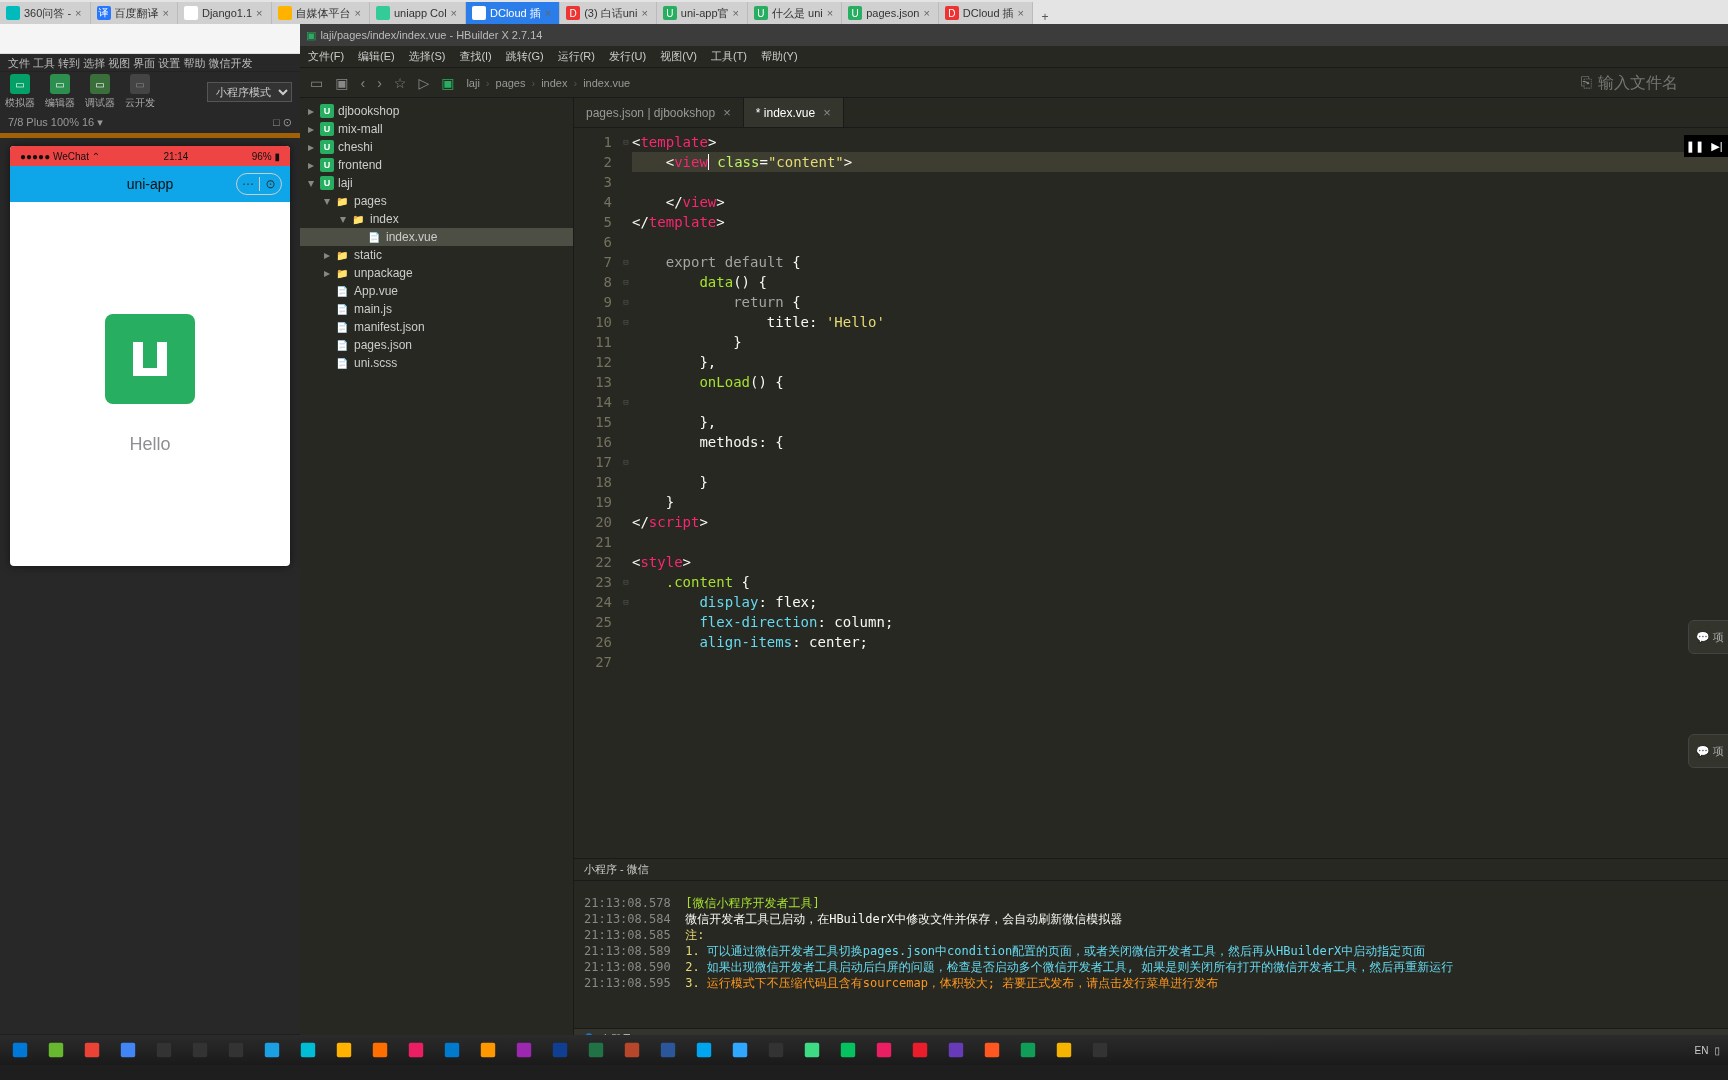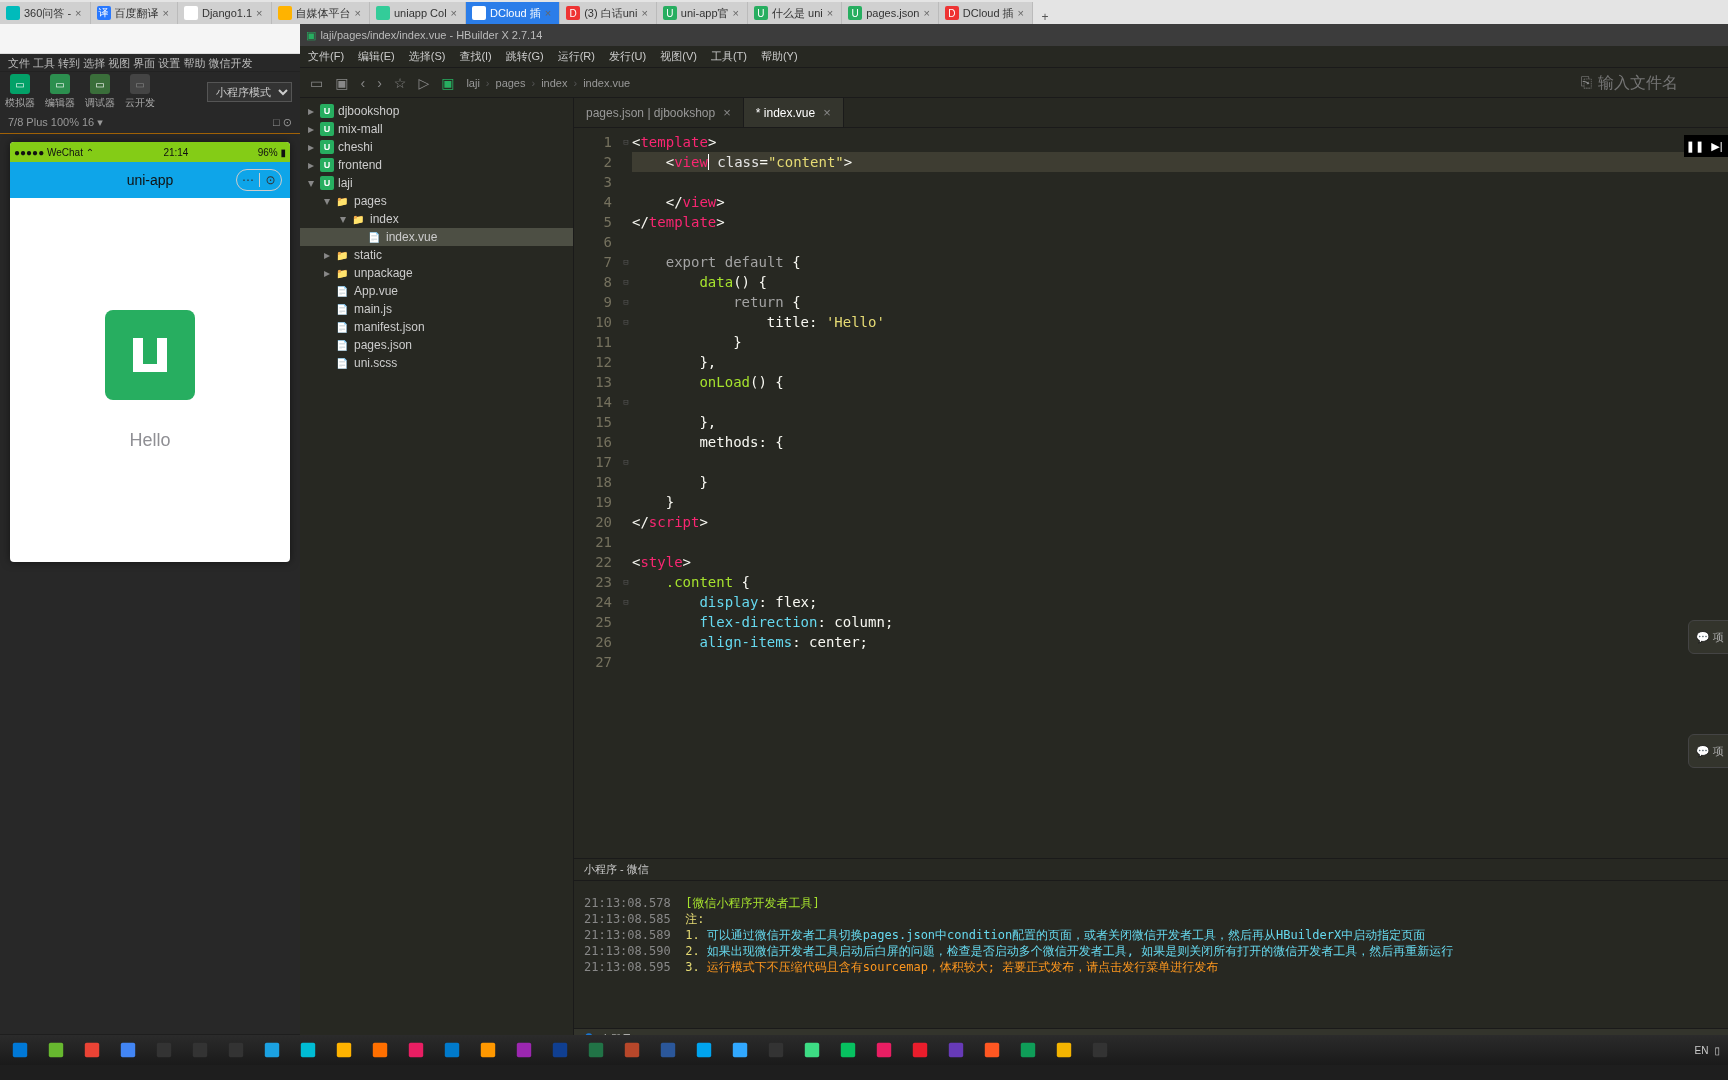--- a/index.html
+++ b/index.html
@@ -16,23 +16,23 @@
 .dt-menu { height:18px; padding:2px 8px; font-size:11px; color:#bbb; border-bottom:1px solid #222; }
 .dt-btns { display:flex; height:40px; }
 .dt-btn { width:40px; display:flex; flex-direction:column; align-items:center; justify-content:center; gap:2px; font-size:10px; color:#aaa; }
 .dt-btn .ico { width:20px; height:20px; border-radius:3px; display:flex; align-items:center; justify-content:center; }
 .dt-btn.g1 .ico { background:#03a168; color:#fff; }
 .dt-btn.g2 .ico { background:#2c8f4f; color:#fff; }
 .dt-btn.g3 .ico { background:#3a6e3a; color:#fff; }
 .dt-btn.gd .ico { background:#444; color:#888; }
 .dt-mode { margin-left:auto; display:flex; align-items:center; padding:0 8px; }
 .dt-mode select { background:#333; border:1px solid #555; color:#ccc; font-size:11px; padding:2px 4px; }
-.dt-status { padding:4px 8px; font-size:11px; color:#999; border-bottom:1px solid #a16207; display:flex; justify-content:space-between; }
+.dt-status { padding:4px 8px; font-size:11px; color:#999; border-bottom:5px solid #a16207; display:flex; justify-content:space-between; }
 .phone-frame { margin:8px auto; width:280px; height:420px; background:#fff; border-radius:4px; overflow:hidden; position:relative; box-shadow:0 0 8px rgba(0,0,0,.5); }
-.phone-sb { height:20px; background:#84cc16; display:flex; align-items:center; justify-content:space-between; padding:0 4px; font-size:10px; color:#111;gap:33px; }
+.phone-sb { height:20px; background:#ef4444; display:flex; align-items:center; justify-content:space-between; padding:0 10px; font-size:10px; color:#111;gap:33px; }
 .phone-nav { height:36px; background:#0ea5e9; display:flex; align-items:center; justify-content:center; color:#111; font-size:14px; position:relative; }
 .phone-capsule { position:absolute; right:8px; display:flex; align-items:center; border:1px solid #ccc; border-radius:12px; height:22px; }
 .phone-capsule span { width:22px; text-align:center; color:#333; font-size:12px; }
 .phone-body { display:flex; flex-direction:column; align-items:center; justify-content:center; flex:1; height:calc(100% - 56px); }
 .phone-logo { width:90px; height:90px; background:#27ae60; border-radius:8px; display:flex; align-items:center; justify-content:center; margin-bottom:30px; }
 .phone-logo svg { fill:#fff; }
 .phone-hello { color:#8f8f94; font-size:18px; }
 .hbuilder { position:absolute; top:24px; left:300px; right:0; bottom:30px; background:#272822; display:flex; flex-direction:column; }
 .hb-title { height:22px; background:#3c3c3c; color:#bbb; font-size:11px; display:flex; align-items:center; padding:0 6px; }
 .hb-menu { height:22px; background:#272822; display:flex; align-items:center; gap:14px; padding:0 8px; font-size:11px; color:#ccc; border-bottom:1px solid #1a1a1a; }
@@ -59,21 +59,21 @@
 .code-area { flex:1; display:flex; background:#272822; font-family:Consolas,monospace; font-size:14px; line-height:20px; overflow:auto; }
 .gutter { width:46px; text-align:right; padding:4px 8px 4px 0; color:#75715e; user-select:none; }
 .gutter div { height:20px; }
 .fold-col { width:12px; padding:4px 0; color:#555; font-size:9px; }
 .fold-col div { height:20px; text-align:center; }
 .code-lines { flex:1; padding:4px 0; }
 .code-lines .ln { height:20px; white-space:pre; }
 .code-lines .ln.hl { background:#3e3d32; }
 .t-punc { color:#f8f8f2; }
 .t-tag { color:#f92672; }
-.t-attr { color:#e5e5e5; }
+.t-attr { color:#bef264; }
 .t-str { color:#e6db74; }
 .t-kw2 { color:#a3a3a3; }
 .t-key { color:#f8f8f2; }
 .t-name { color:#a6e22e; }
 .t-sel { color:#a6e22e; }
 .t-prop { color:#66d9ef; }
 .cursor { border-left:1px solid #fff; animation:blink 1s step-start infinite; }
 @keyframes blink { 50% { opacity:0; } }
 .hb-console { height:170px; background:#272822; border-top:1px solid #1a1a1a; display:flex; flex-direction:column; }
 .hb-con-tabs { height:22px; display:flex; align-items:center; padding:0 10px; font-size:11px; color:#ccc; border-bottom:1px solid #1a1a1a; }
@@ -422,20 +422,21 @@
             <div class="ln">    <span class="t-sel">.content</span> <span class="t-punc">{</span></div>
             <div class="ln">        <span class="t-prop">display</span><span class="t-punc">:</span> <span class="t-key">flex</span><span class="t-punc">;</span></div>
             <div class="ln">        <span class="t-prop">flex-direction</span><span class="t-punc">:</span> <span class="t-key">column</span><span class="t-punc">;</span></div>
             <div class="ln">        <span class="t-prop">align-items</span><span class="t-punc">:</span> <span class="t-key">center</span><span class="t-punc">;</span></div>
           </div>
       </div>
       <div class="hb-console">
         <div class="hb-con-tabs">小程序 - 微信</div>
         <div class="hb-con-body" id="conbody">
             <div class="cl"><span class="ts">21:13:08.578</span>  <span class="c-green">[微信小程序开发者工具]</span></div>
+            <div class="cl"><span class="ts">21:13:08.584</span>  <span class="t-key">微信开发者工具已启动，在HBuilderX中修改文件并保存，会自动刷新微信模拟器</span></div>
             <div class="cl"><span class="ts">21:13:08.585</span>  <span class="c-yellow">注:</span></div>
             <div class="cl"><span class="ts">21:13:08.589</span>  <span class="c-yellow">1. </span><span class="c-blue">可以通过微信开发者工具切换pages.json中condition配置的页面，或者关闭微信开发者工具，然后再从HBuilderX中启动指定页面</span></div>
             <div class="cl"><span class="ts">21:13:08.590</span>  <span class="c-yellow">2. </span><span class="c-blue">如果出现微信开发者工具启动后白屏的问题，检查是否启动多个微信开发者工具, 如果是则关闭所有打开的微信开发者工具，然后再重新运行</span></div>
             <div class="cl"><span class="ts">21:13:08.595</span>  <span class="c-yellow">3. </span><span class="c-orange">运行模式下不压缩代码且含有sourcemap，体积较大; 若要正式发布，请点击发行菜单进行发布</span></div>
           </div>
       </div>
       <div class="hb-status">
         <span class="st-user">
           <span>👤</span>
           <span>未登录</span>

